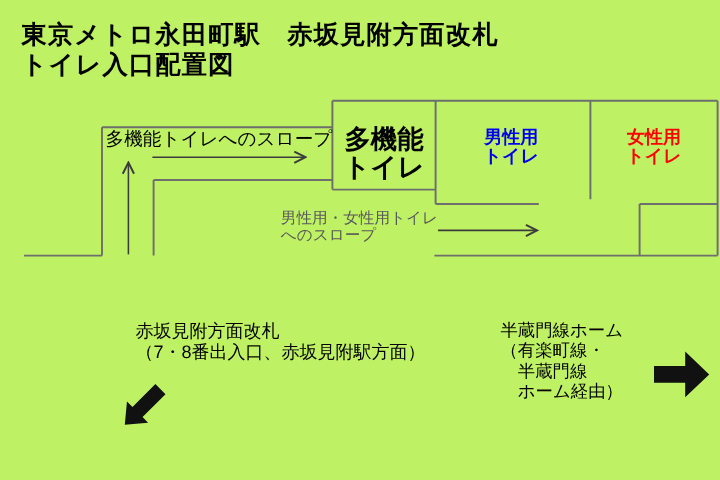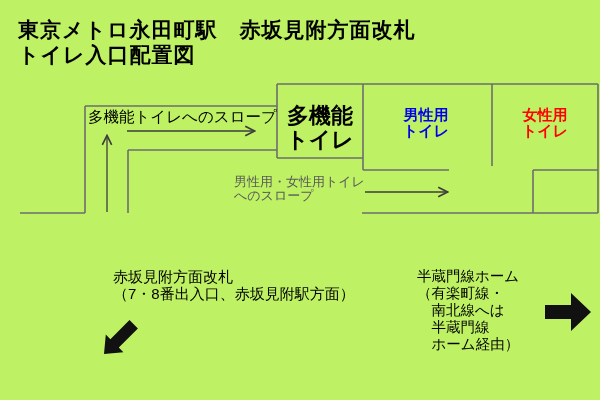--- a/index.html
+++ b/index.html
@@ -80,18 +80,17 @@
   </div>
 
   <div class="abs gate-label">
     <div>赤坂見附方面改札</div>
     <div>（7・8番出入口、赤坂見附駅方面）</div>
   </div>
 
   <div class="abs platform-label">
     <div>半蔵門線ホーム</div>
     <div>（有楽町線・</div>
-    <div>　南北線へは</div>
     <div>　半蔵門線</div>
     <div>　ホーム経由）</div>
   </div>
 
 </div>
 
 </body></html>

